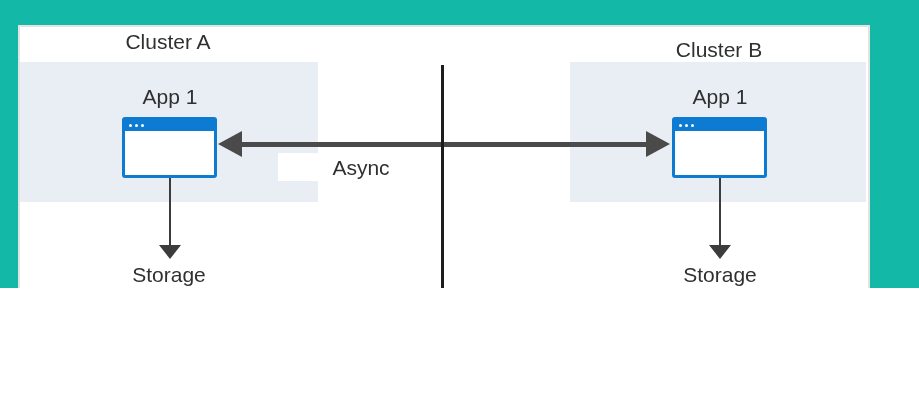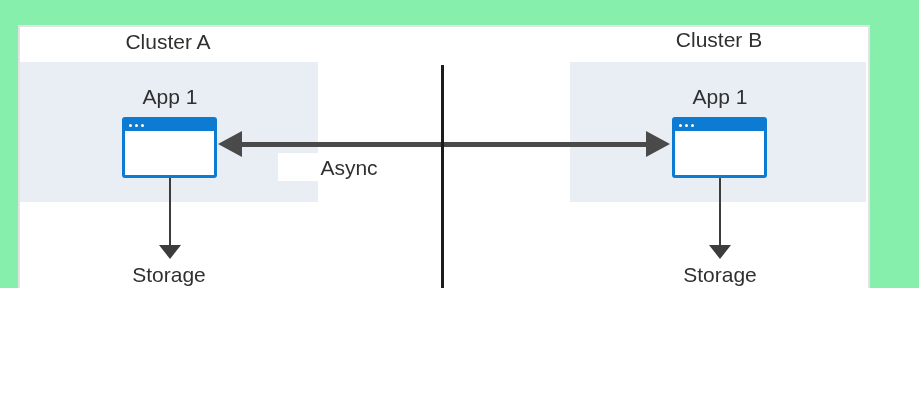--- a/index.html
+++ b/index.html
@@ -1,30 +1,30 @@
 <!DOCTYPE html>
 <html style="--text: #303030; --figure-border: #e3e3e3; --cluster-bg: #e9edf4; --app-blue: #0e7bd2; --arrow-gray: #4a4a4a; --line-gray: #3c3c3c; --divider-black: #1c1c1c; --storage-blue: #44aadd; --storage-blue-dark: #2e98cc; --storage-top-lime: #a8d02d; --storage-top-lime-dark: #84b01d;"><head>
 <meta charset="utf-8">
 <style>
   html,body{margin:0;padding:0;background:#ffffff;}
   .stage{
-    position:relative;width:919px;height:288px;background:#86efac;overflow:hidden;
+    position:relative;width:919px;height:288px;background:#14b8a6;overflow:hidden;
     font-family:"Liberation Sans",sans-serif;color:var(--text,#303030);
   }
   .frame{
     position:absolute;left:18px;top:25px;width:852px;height:338px;
     border:2px solid var(--figure-border,#e3e3e3);box-sizing:border-box;background:#ffffff;
   }
   .panel{position:absolute;top:62px;height:140px;background:var(--cluster-bg,#e9edf4);}
   .panel-a{left:20px;width:298px;}
   .panel-b{left:570px;width:296px;}
 
   .lbl{position:absolute;text-align:center;font-size:21px;line-height:23px;white-space:nowrap;}
   .title-a{left:18px;width:300px;top:30px;}
-  .title-b{left:570px;width:298px;top:28px;}
+  .title-b{left:570px;width:298px;top:38px;}
   .applbl-a{left:120px;width:100px;top:85px;}
   .applbl-b{left:670px;width:100px;top:85px;}
   .storlbl-a{left:119px;width:100px;top:263px;}
   .storlbl-b{left:669px;width:102px;top:263px;}
 
   
   .appwin{
     position:absolute;top:117px;width:95px;height:61px;background:#ffffff;
     border:3px solid var(--app-blue,#0e7bd2);border-radius:3px;box-sizing:border-box;
   }
@@ -74,21 +74,21 @@
     border-right:24px solid var(--arrow-gray,#4a4a4a);
   }
   .head-right{
     position:absolute;right:0;top:0;width:0;height:0;
     border-top:13px solid transparent;border-bottom:13px solid transparent;
     border-left:24px solid var(--arrow-gray,#4a4a4a);
   }
 
   
   .async{
-    position:absolute;left:278px;top:153px;width:142px;padding:4px 0 2px 0;
+    position:absolute;left:278px;top:153px;width:142px;padding:4px 0 2px 12px;
     background:#ffffff;text-align:center;font-size:21px;line-height:22px;
   }
 
   
   .divider{position:absolute;left:441px;top:65px;width:3px;height:296px;background:var(--divider-black,#1c1c1c);z-index:6;}
 </style>
 </head>
 <body>
 
 <div class="stage">

